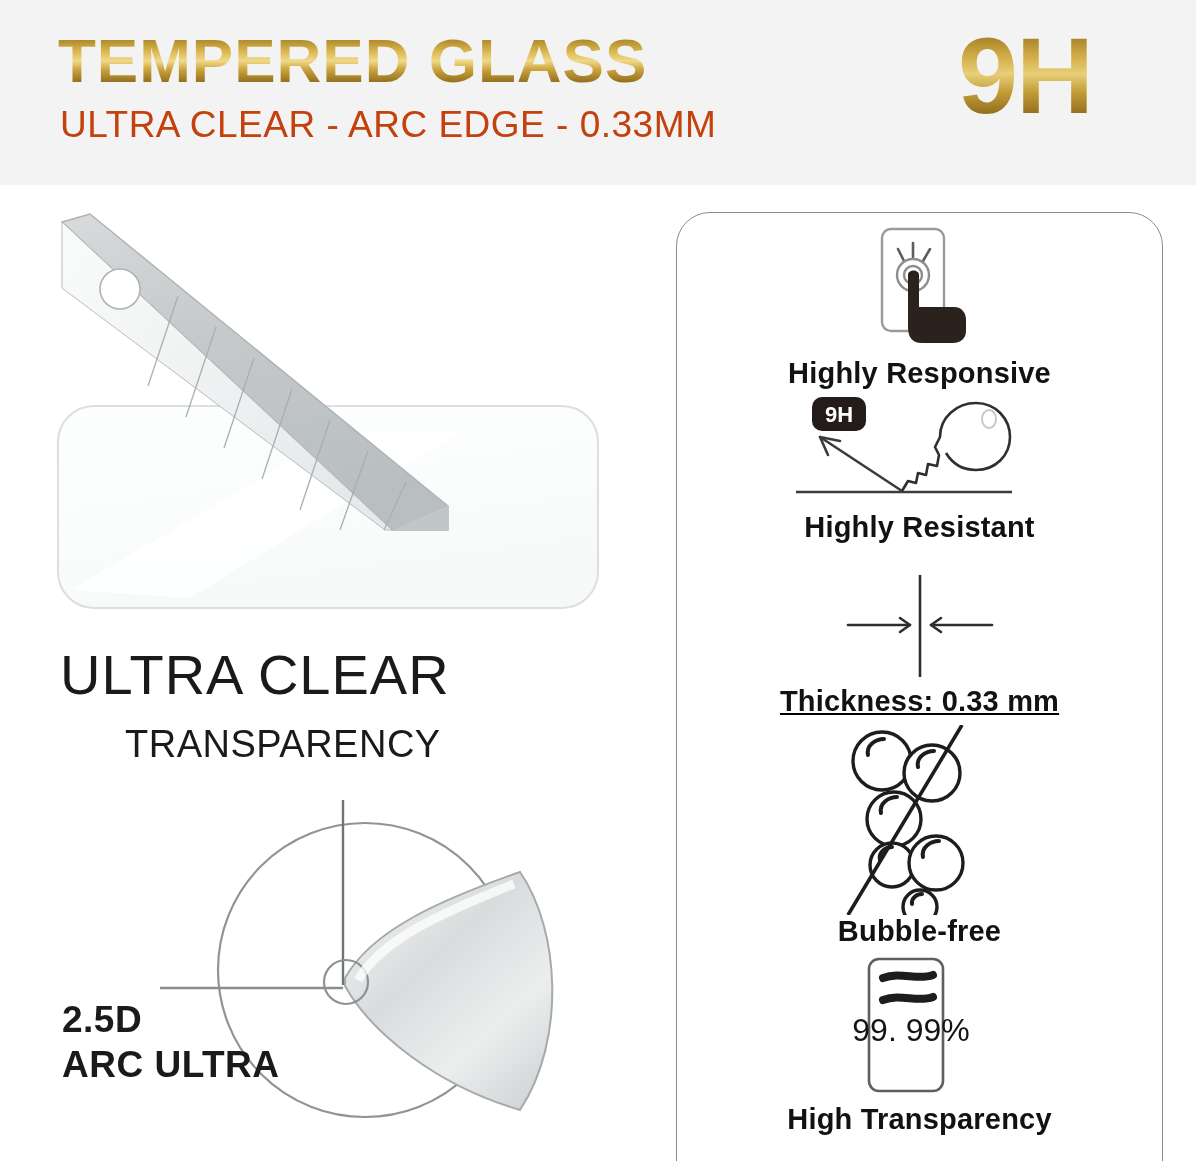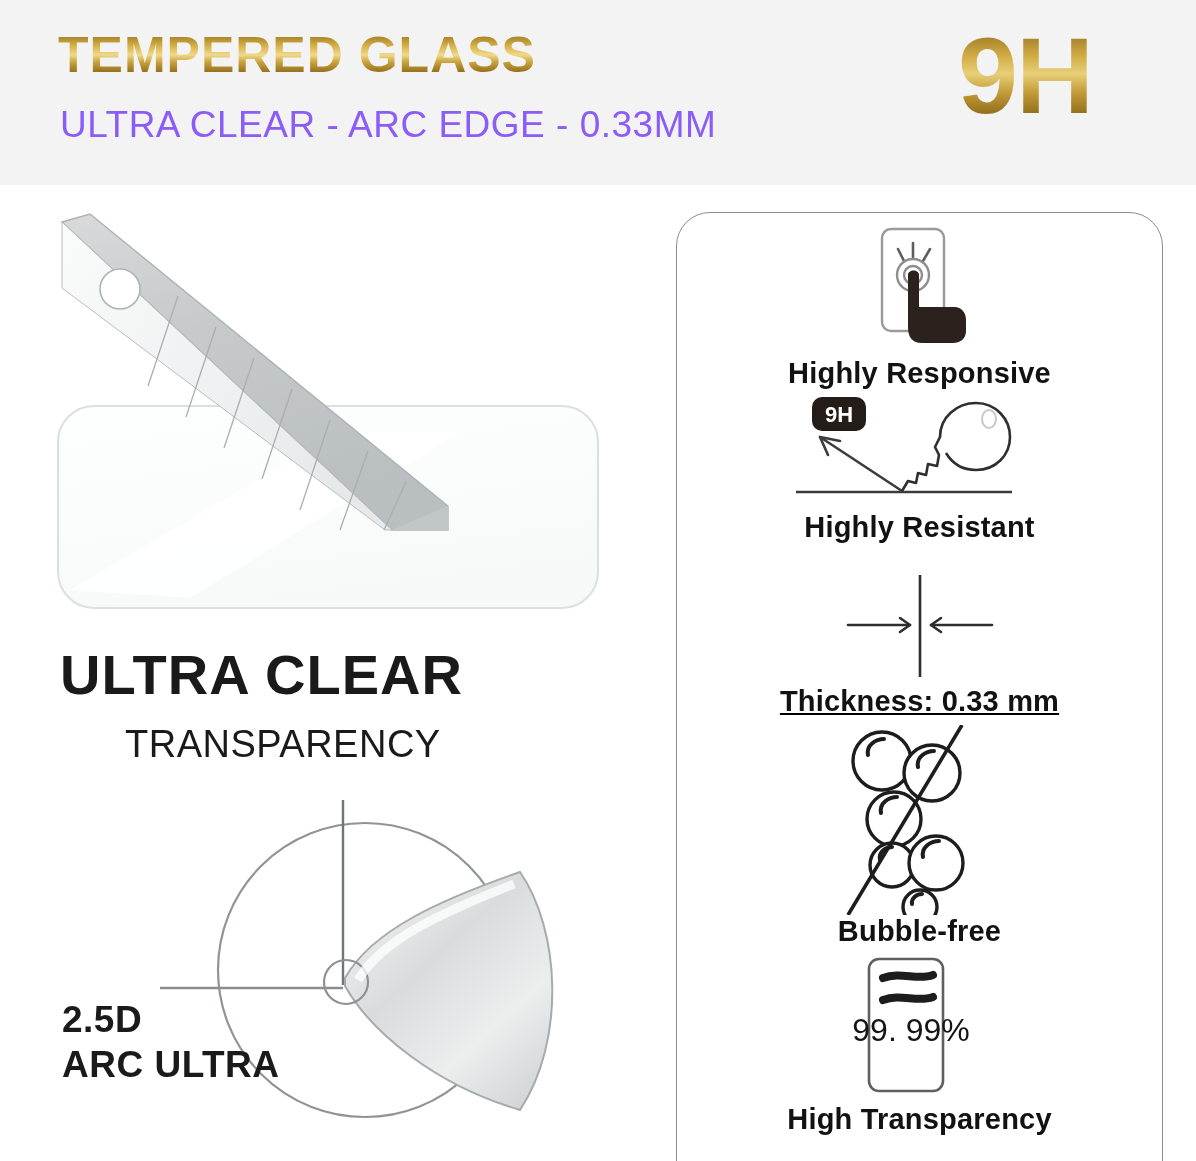--- a/index.html
+++ b/index.html
@@ -20,21 +20,21 @@
     position: absolute;
     left: 0; top: 0;
     width: 1196px;
     height: 185px;
     background: #f3f3f3;
   }
   .header-title {
     position: absolute;
     left: 58px;
     top: 30px;
-    font-size: 50px;
+    font-size: 62px;
     font-weight: 700;
     letter-spacing: 1px;
     line-height: 1;
     background: linear-gradient(180deg,
         #8a6a1f 0%,
         #b08a2c 16%,
         #d9b64e 34%,
         #f0d98a 50%,
         #c9a33c 64%,
         #9a7522 82%,
@@ -45,21 +45,21 @@
     -webkit-text-fill-color: transparent;
     white-space: nowrap;
   }
   .header-sub {
     position: absolute;
     left: 60px;
     top: 104px;
     font-size: 37px;
     font-weight: 400;
     letter-spacing: 0.5px;
-    color: #8b5cf6;
+    color: #c2410c;
     white-space: nowrap;
   }
   .hardness-badge {
     position: absolute;
     left: 958px;
     top: 22px;
     font-size: 108px;
     font-weight: 700;
     line-height: 1;
     letter-spacing: -2px;
@@ -87,21 +87,21 @@
   .blade-art {
     position: absolute;
     left: 40px; top: 15px;
     width: 600px; height: 430px;
   }
   .ultra-clear {
     position: absolute;
     left: 60px;
     top: 462px;
     font-size: 56px;
-    font-weight: 700;
+    font-weight: 400;
     letter-spacing: 1px;
     color: #1a1a1a;
     line-height: 1;
   }
   .transparency {
     position: absolute;
     left: 125px;
     top: 540px;
     font-size: 38px;
     font-weight: 400;

